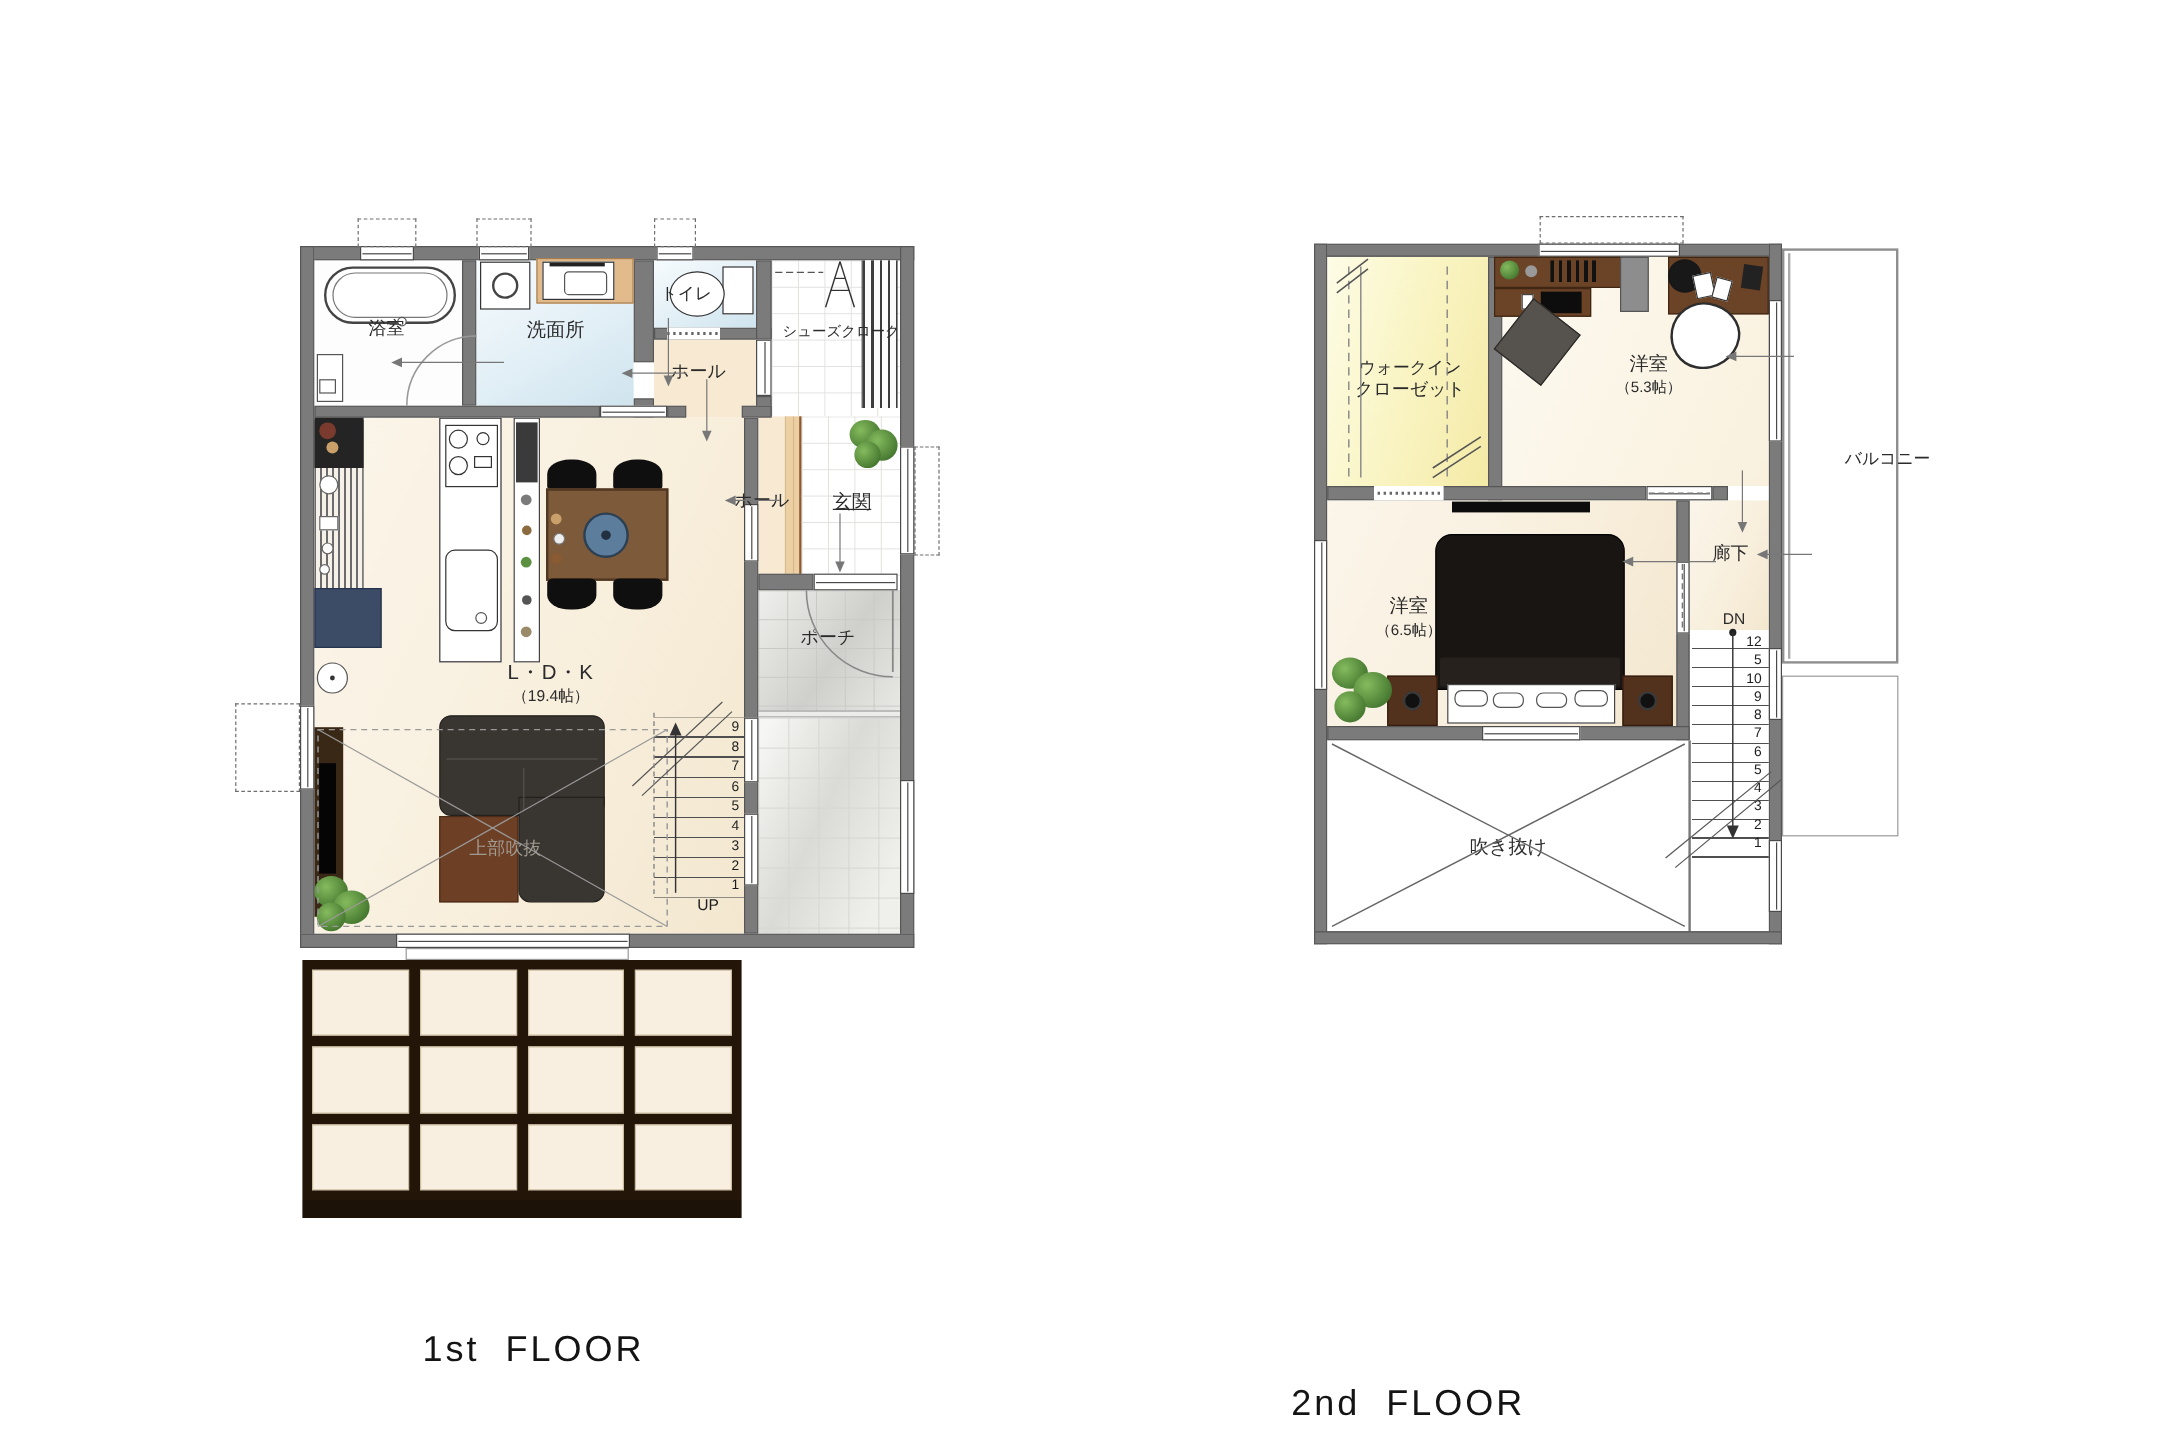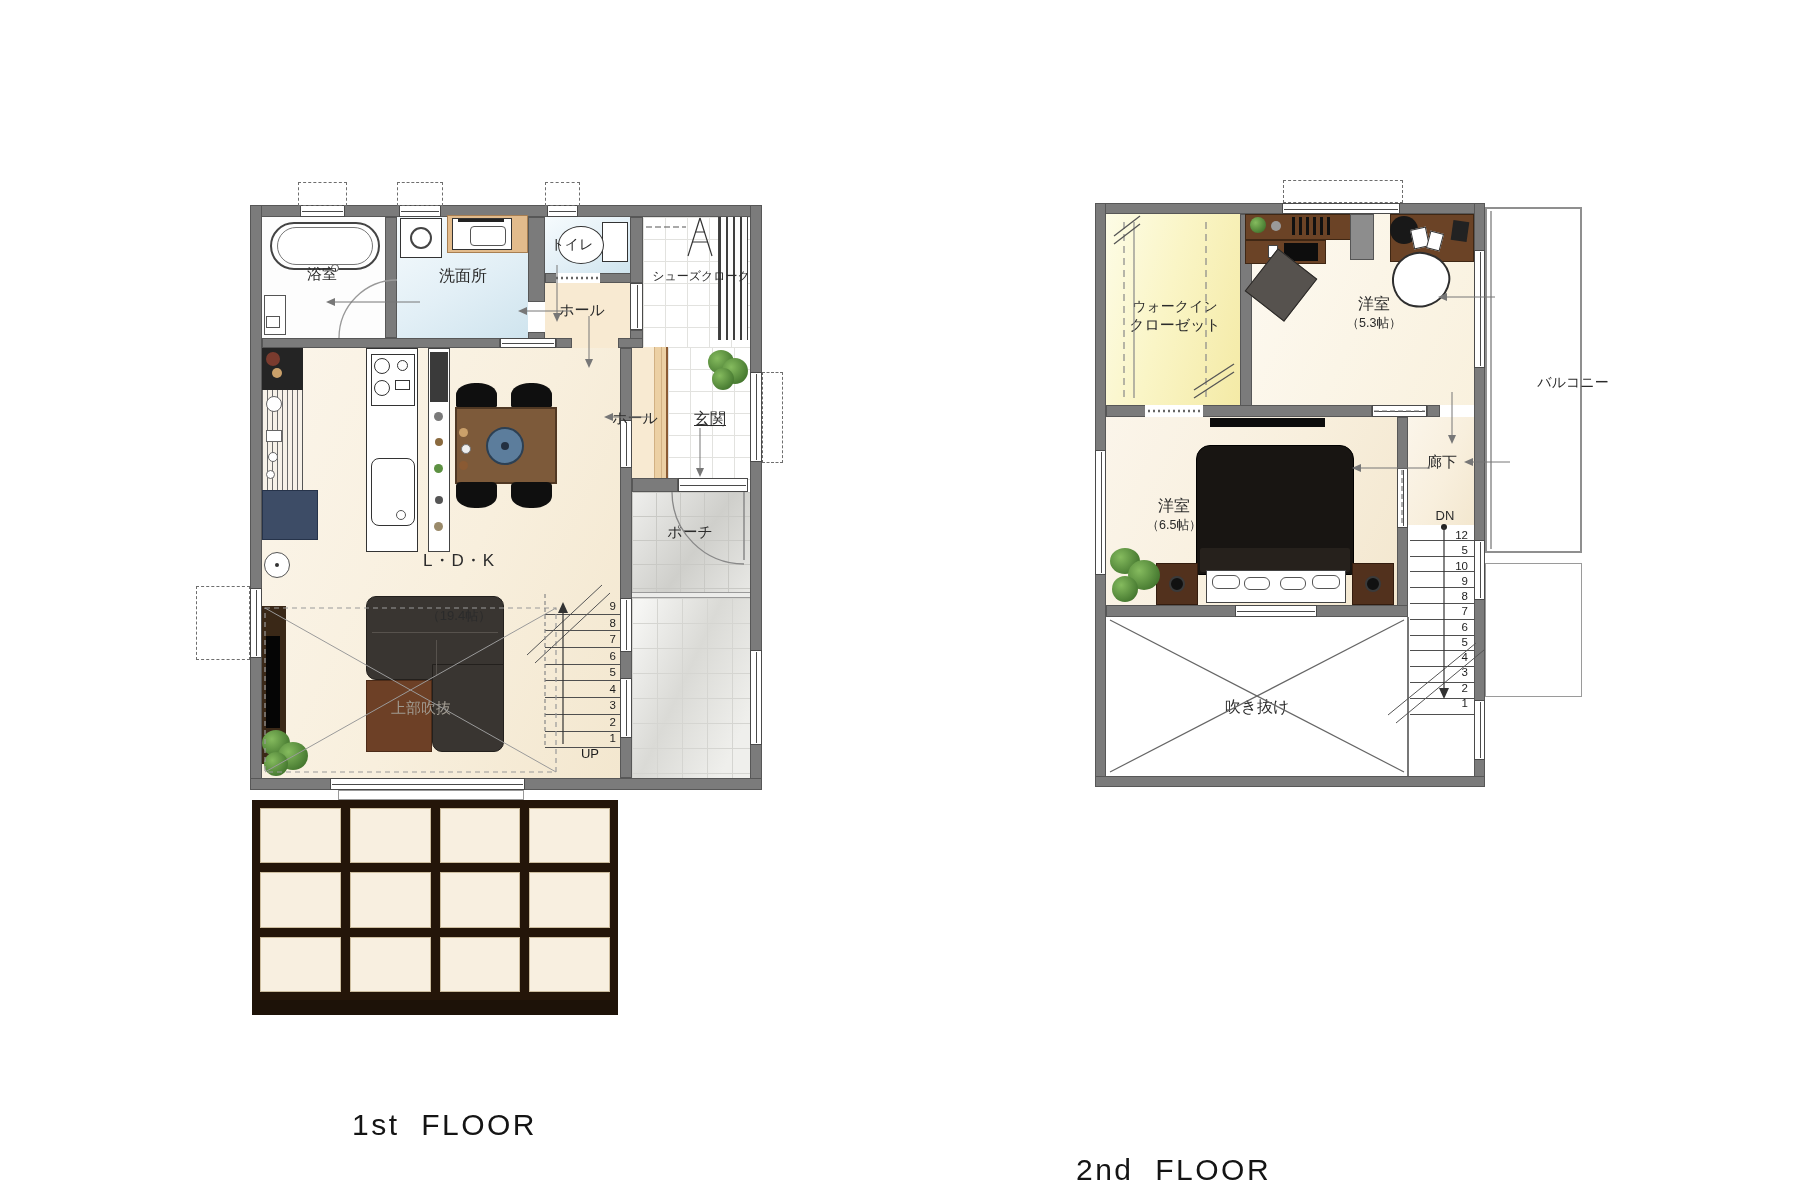--- a/index.html
+++ b/index.html
@@ -193,21 +193,21 @@
 
     <div class="L" style="left:296px;top:264px;width:52px;height:20px;font-size:15px;">浴室</div>
     <div class="L" style="left:428px;top:266px;width:70px;height:20px;font-size:16px;">洗面所</div>
     <div class="L" style="left:546px;top:234px;width:52px;height:20px;font-size:14px;">トイレ</div>
     <div class="L" style="left:552px;top:300px;width:60px;height:20px;font-size:15px;">ホール</div>
     <div class="L" style="left:645px;top:268px;width:100px;height:18px;font-size:12px;padding-left:12px;">シューズクローク</div>
     <div class="L" style="left:606px;top:408px;width:58px;height:20px;font-size:15px;">ホール</div>
     <div class="L" style="left:688px;top:408px;width:44px;height:22px;font-size:16px;text-decoration:underline;">玄関</div>
     <div class="L" style="left:660px;top:522px;width:60px;height:20px;font-size:15px;">ポーチ</div>
     <div class="L" style="left:424px;top:550px;width:70px;height:22px;font-size:17px;letter-spacing:1px;">L・D・K</div>
-    <div class="L" style="left:424px;top:572px;width:70px;height:17px;font-size:13px;margin-top:36px;">（19.4帖）</div>
+    <div class="L" style="left:424px;top:572px;width:70px;height:17px;font-size:13px;">（19.4帖）</div>
     <div class="L" style="left:382px;top:698px;width:78px;height:20px;font-size:15px;color:#a09a90;">上部吹抜</div>
     <div class="L" style="left:572px;top:744px;width:36px;height:20px;font-size:13px;color:#1d1d1d;">UP</div>
   </div>
 
   <div>
 
     <div class="f yellow" style="left:1106px;top:214px;width:134px;height:191px;"></div>
     <div class="f" style="left:1252px;top:214px;width:222px;height:191px;background:linear-gradient(115deg,#fdf9f0 0%,#f9f1de 100%);"></div>
     <div class="f cream" style="left:1106px;top:417px;width:291px;height:188px;"></div>
     <div class="f cream" style="left:1408px;top:417px;width:66px;height:108px;"></div>

